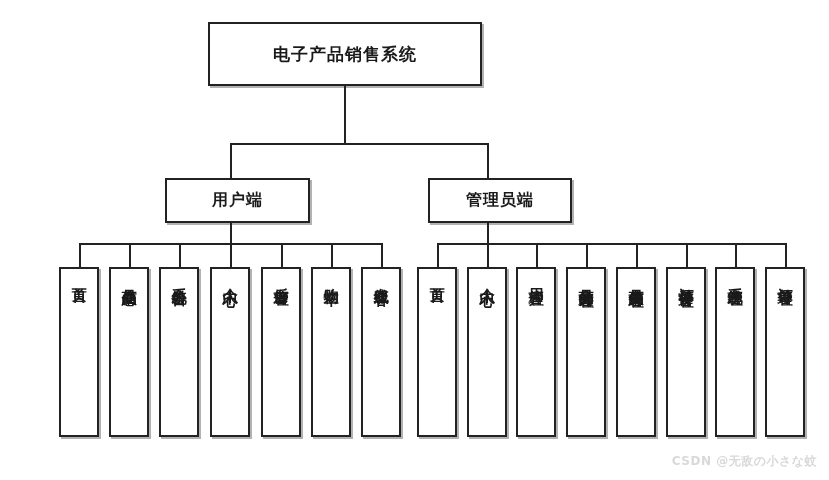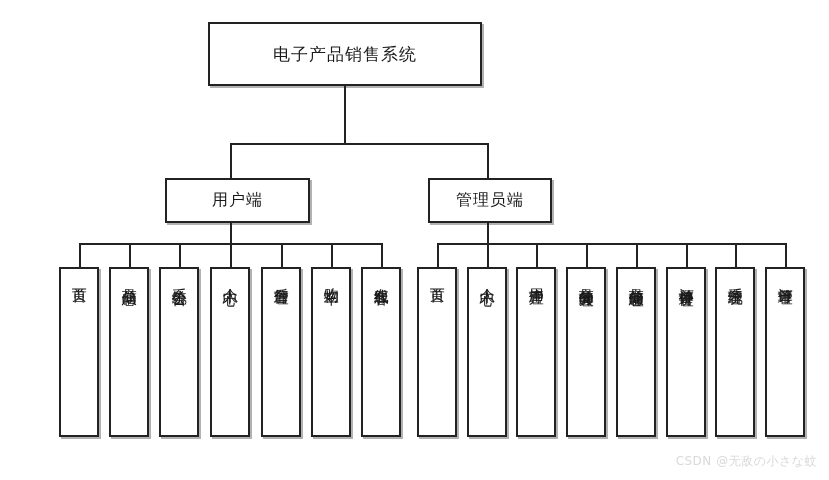--- a/index.html
+++ b/index.html
@@ -14,20 +14,21 @@
     overflow: hidden;
     font-family: "DejaVu Sans", "Liberation Sans", sans-serif;
     color: #1a1a1a;
   }
   #diagram-canvas {
     position: absolute;
     left: 0;
     top: 0;
     width: 829px;
     height: 480px;
+    font-weight: bold;
   }
   .node {
     position: absolute;
     box-sizing: border-box;
     background: #ffffff;
     border: 2px solid #222222;
     box-shadow: 2px 2px 0 rgba(0,0,0,0.30);
     display: flex;
     align-items: center;
     justify-content: center;
@@ -47,21 +48,21 @@
     height: 45px;
   }
   .node-branch.user {
     left: 165px;
     top: 178px;
     width: 145px;
   }
   .node-branch.admin {
     left: 428px;
     top: 178px;
-    width: 124px;
+    width: 144px;
   }
   .node-branch .node-label {
     font-size: 16px;
     letter-spacing: 1px;
     white-space: nowrap;
   }
   .node-leaf {
     top: 267px;
     height: 170px;
     width: 40px;

